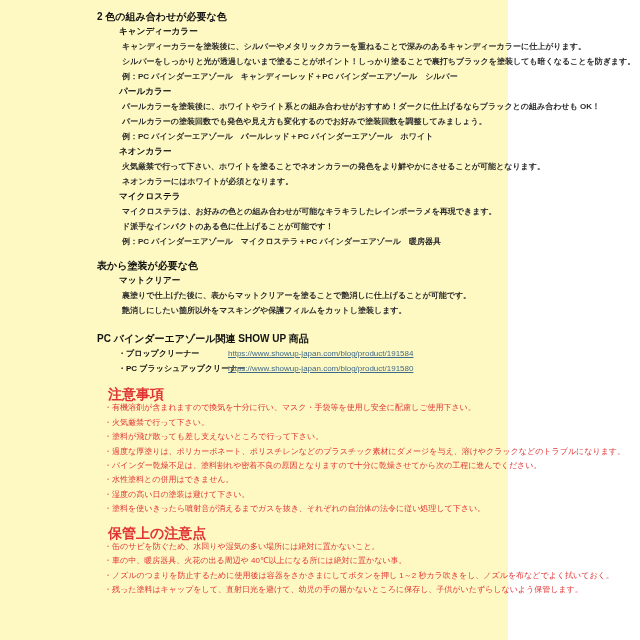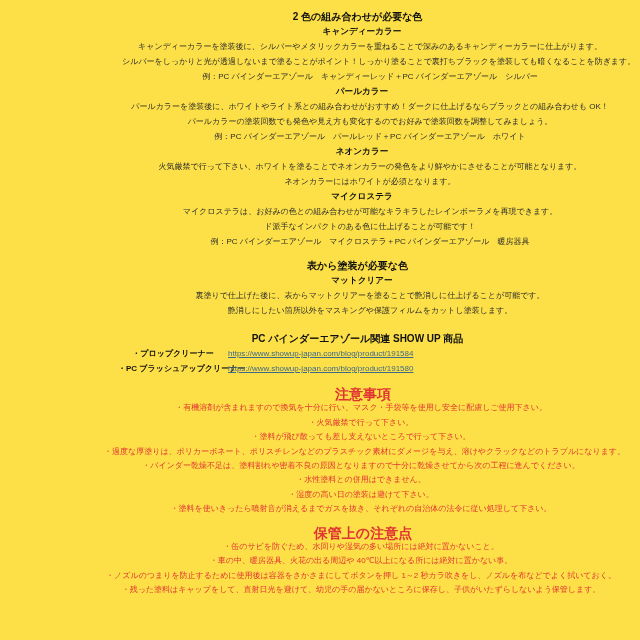--- a/index.html
+++ b/index.html
@@ -2,25 +2,25 @@
 <html style="--red: #e03434; --link: #3f6a87;"><head>
 <meta charset="utf-8">
 <style>
   html,body{margin:0;padding:0;}
   body{
     width:640px;height:640px;background:#ffffff;overflow:hidden;
     font-family:"Liberation Sans","DejaVu Sans",sans-serif;
     color:#222222;
     -webkit-font-smoothing:antialiased;
   }
-  .page{position:relative;width:640px;height:640px;background:#fde047;
-    padding:9px 22px 0 97px;box-sizing:border-box;text-align:center;}
+  .page{position:relative;width:508px;height:640px;background:#fef9c3;
+    padding:9px 22px 0 97px;box-sizing:border-box;}
   .h1{font-size:10px;font-weight:bold;color:#111;line-height:15px;white-space:nowrap;}
-  .h2{font-size:8.6px;font-weight:bold;color:#111;line-height:15px;margin-left:9px;white-space:nowrap;}
-  .line{font-size:8px;color:#2b2b2b;line-height:15px;margin-left:25px;white-space:nowrap;}
+  .h2{font-size:8.6px;font-weight:bold;color:#111;line-height:15px;margin-left:22px;white-space:nowrap;}
+  .line{font-size:8px;color:#2b2b2b;line-height:15px;margin-left:25px;white-space:nowrap;font-weight:bold;}
   .gap-s{height:9px;}
   .gap-m{height:11px;}
   .products{margin-top:2px;}
   .prow{display:flex;align-items:baseline;line-height:15px;}
   .plabel{font-size:8px;font-weight:bold;color:#111;margin-left:21px;width:110px;flex:0 0 110px;white-space:nowrap;}
   .plink{font-size:8px;color:var(--link,#3f6a87);text-decoration:underline;white-space:nowrap;cursor:pointer;}
   .red-h{font-size:14px;font-weight:bold;color:var(--red,#e03434);line-height:14.4px;margin-left:11px;white-space:nowrap;}
   .red-line{font-size:8px;color:var(--red,#e03434);line-height:14.4px;margin-left:7px;white-space:nowrap;}
 </style>
 </head>

